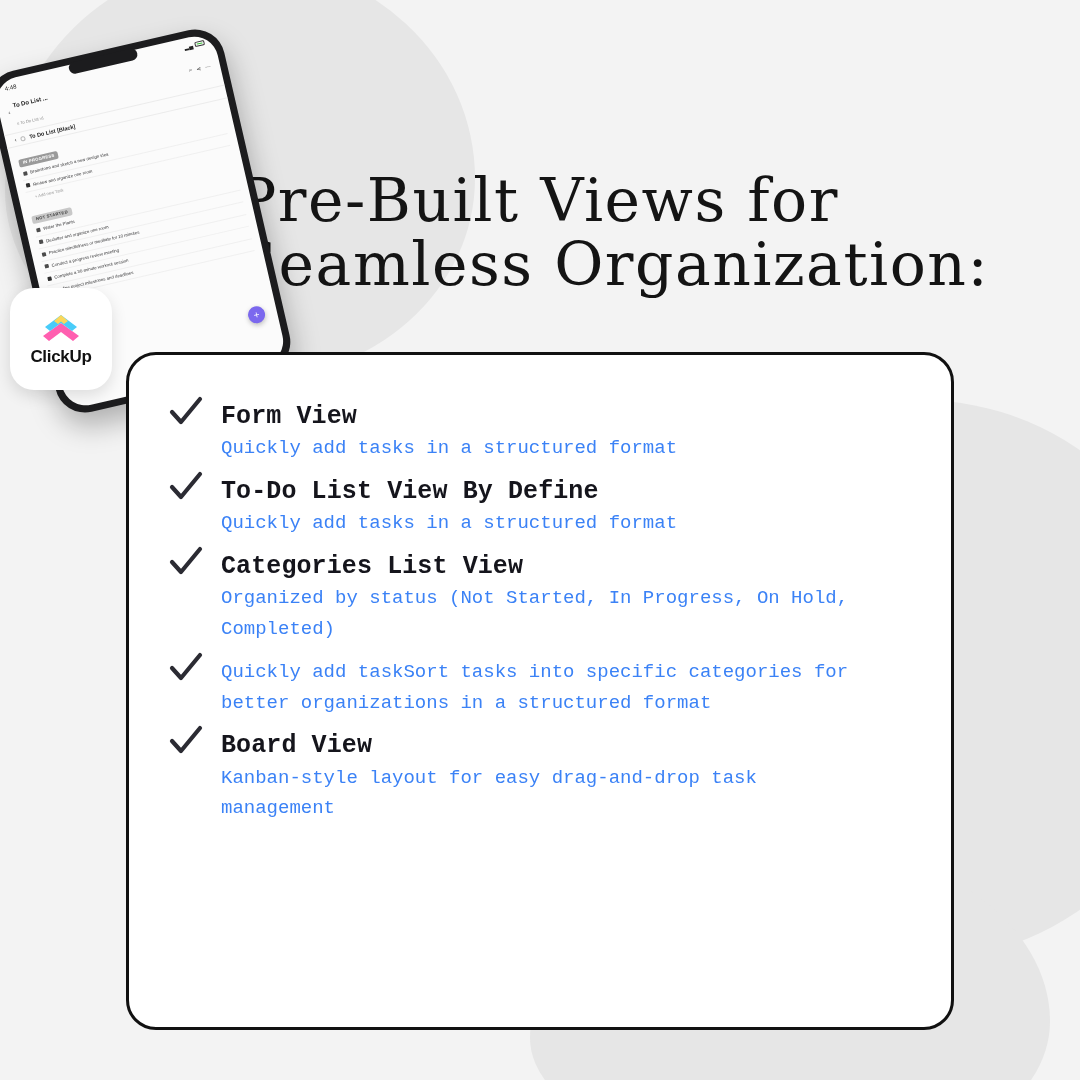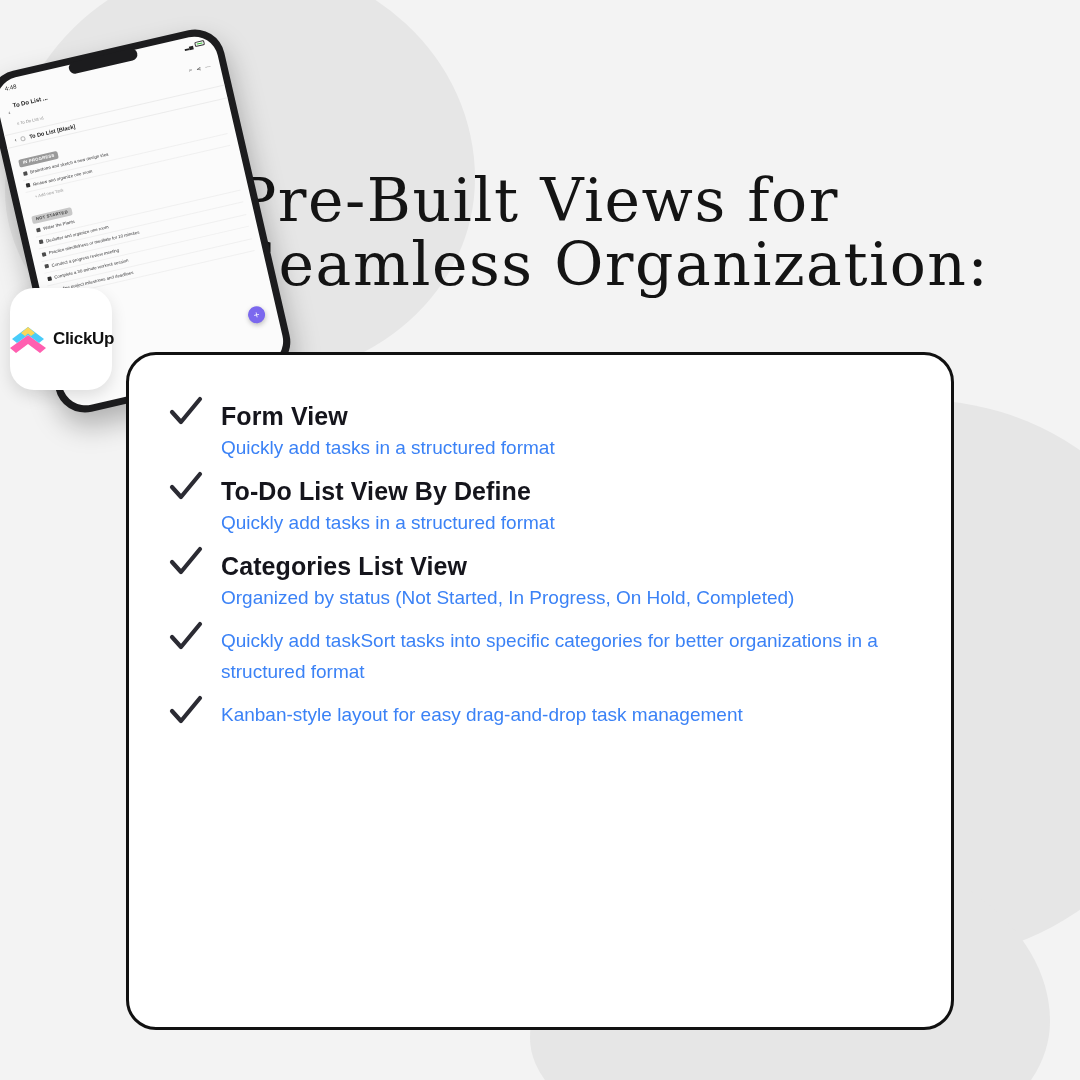--- a/index.html
+++ b/index.html
@@ -139,37 +139,38 @@
   }
 
   
   .clickup-badge {
     position: absolute;
     left: 10px; top: 288px;
     width: 102px; height: 102px;
     background: #fff;
     border-radius: 24px;
     box-shadow: 0 6px 16px rgba(0,0,0,0.12);
-    display: flex; flex-direction: row;
+    display: flex; flex-direction: column;
     align-items: center; justify-content: center;
     gap: 5px;
   }
   .cu-logo { width: 40px; height: 30px; position: relative; }
   .cu-logo svg { width: 40px; height: 30px; display: block; }
   .cu-text { font-size: 17px; font-weight: 700; color: #111; letter-spacing: -0.3px; }
 
   
   .card {
     position: absolute;
     left: 126px; top: 352px;
     width: 828px; height: 678px;
     background: #fff;
     border: 3px solid #111;
     border-radius: 30px;
     padding: 46px 60px 8px 92px;
+    font-family: Liberation Mono, monospace;
   }
   .feature {
     position: relative;
     margin-bottom: 12px;
   }
   .feature:last-child { margin-bottom: 0; }
   .check {
     position: absolute;
     left: -52px; top: -6px;
     width: 34px; height: 34px;
@@ -333,18 +334,19 @@
       </span>
       <div class="f-desc">Quickly add taskSort tasks into specific categories for better organizations in a structured format</div>
     </div>
 
     <div class="feature">
       <span class="check">
         <svg viewBox="0 0 34 34">
             <path d="M3 17 L12 27 L31 4" fill="none" stroke="currentColor" stroke-width="4.2" stroke-linecap="round" stroke-linejoin="round"></path>
           </svg>
       </span>
+      <div class="f-title">Board View</div>
       <div class="f-desc">Kanban-style layout for easy drag-and-drop task management</div>
     </div>
 
 
   </div>
 </div>
 
 </body></html>

